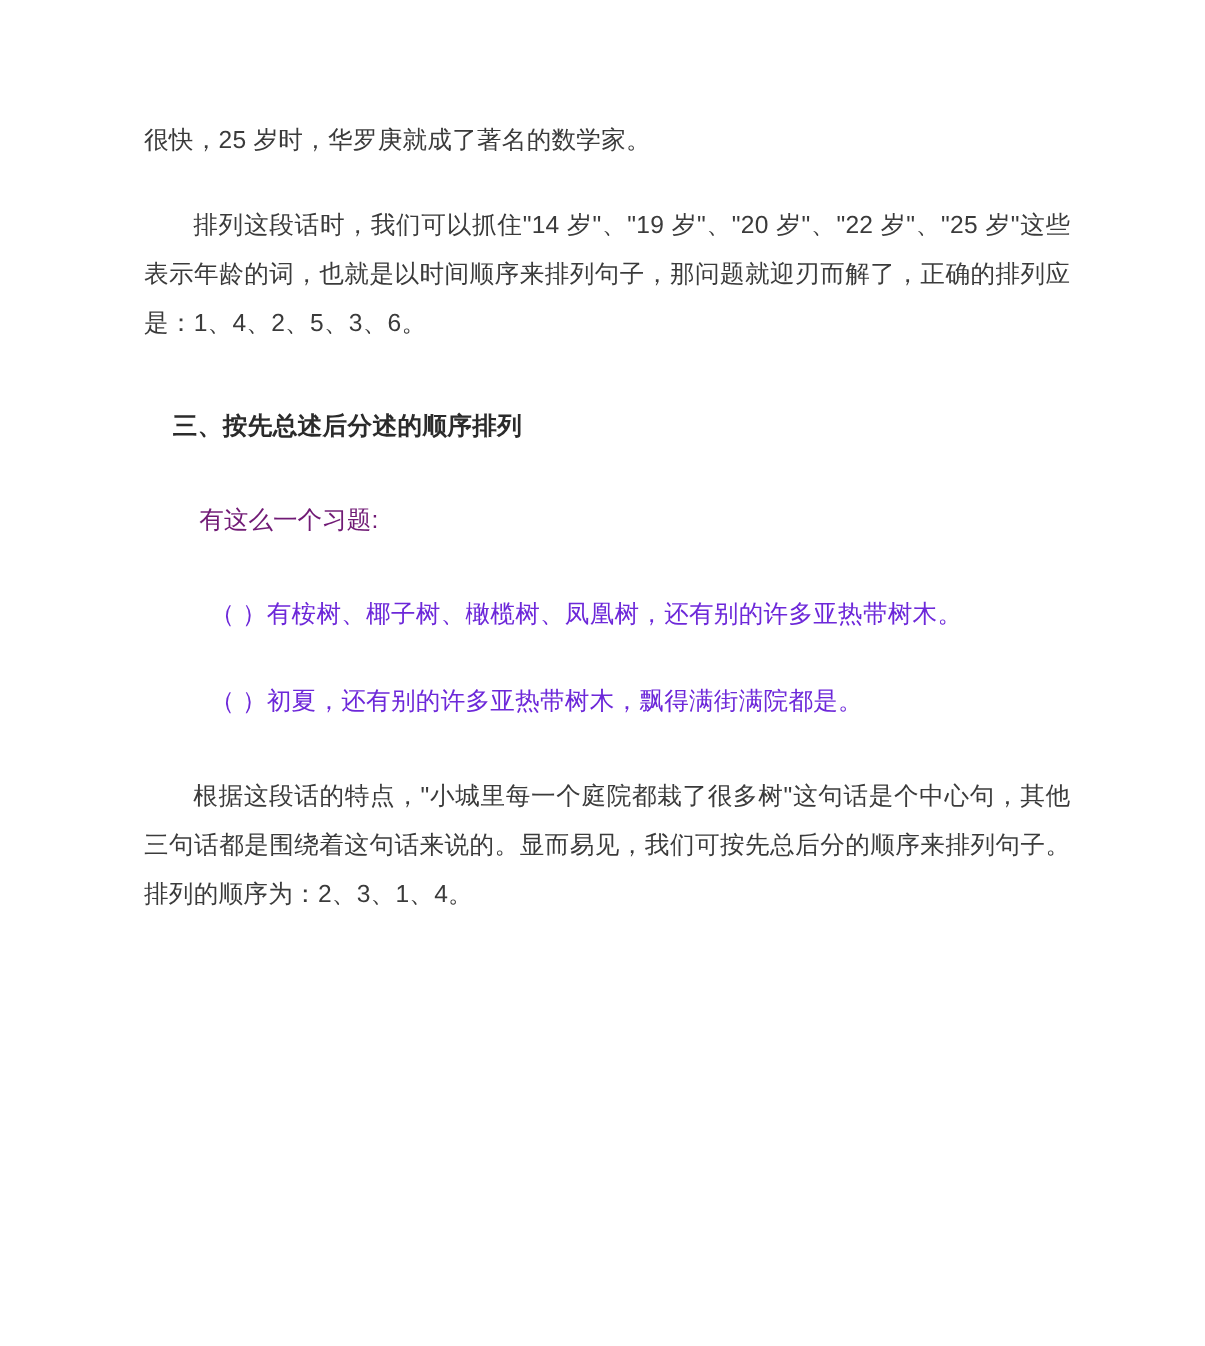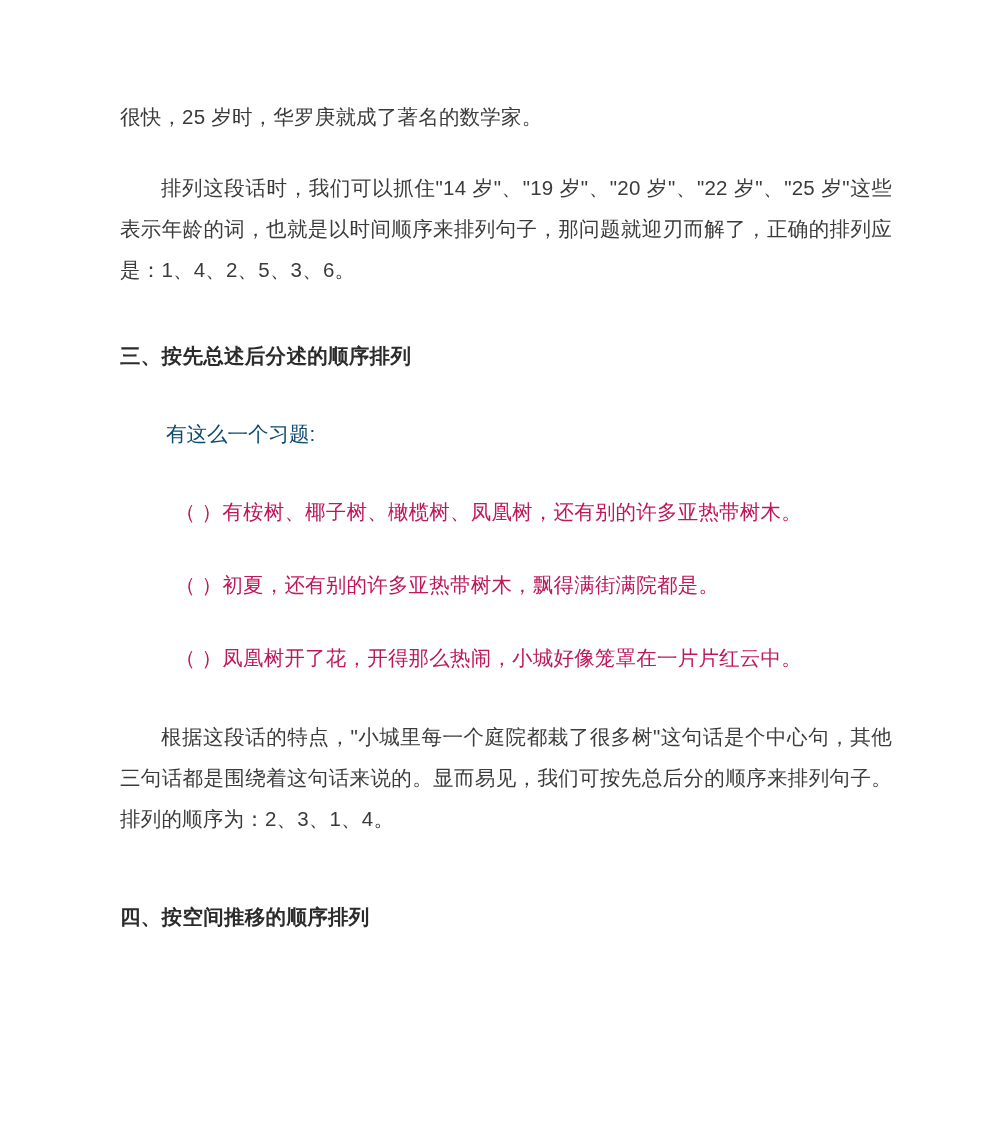--- a/index.html
+++ b/index.html
@@ -47,42 +47,43 @@
     font-size: 20.5px;
     line-height: 41px;
     font-weight: bold;
     color: #2b2b2b;
     letter-spacing: 0.3px;
     margin: 0;
   }
   .h-sec3 {
     margin-top: 45px;
     margin-bottom: 0;
+    margin-left: 24px;
   }
   .h-sec4 {
     margin-top: 57px;
   }
   .intro-line {
     font-size: 20.5px;
     line-height: 41px;
-    color: #0c4a6e;
+    color: #701a75;
     margin: 0;
     margin-top: 37px;
     padding-left: 46px;
   }
   .ex-list {
     list-style: none;
     margin: 0;
     padding: 0;
     margin-top: 37px;
   }
   .ex-item {
     font-size: 20.5px;
     line-height: 41px;
-    color: #be185d;
+    color: #6d28d9;
     padding-left: 55px;
     margin-bottom: 32px;
     letter-spacing: 0.2px;
   }
   .ex-item:last-child {
     margin-bottom: 0;
   }
   .explain {
     margin-top: 38px;
   }
@@ -97,21 +98,19 @@
 
     <p class="para para-indent">排列这段话时，我们可以抓住"14 岁"、"19 岁"、"20 岁"、"22 岁"、"25 岁"这些表示年龄的词，也就是以时间顺序来排列句子，那问题就迎刃而解了，正确的排列应是：1、4、2、5、3、6。</p>
 
     <h2 class="heading h-sec3">三、按先总述后分述的顺序排列</h2>
 
     <p class="intro-line">有这么一个习题:</p>
 
     <ul class="ex-list">
       <li class="ex-item">（  ）有桉树、椰子树、橄榄树、凤凰树，还有别的许多亚热带树木。</li>
       <li class="ex-item">（  ）初夏，还有别的许多亚热带树木，飘得满街满院都是。</li>
-      <li class="ex-item">（  ）凤凰树开了花，开得那么热闹，小城好像笼罩在一片片红云中。</li>
     </ul>
 
     <p class="para para-indent explain">根据这段话的特点，"小城里每一个庭院都栽了很多树"这句话是个中心句，其他三句话都是围绕着这句话来说的。显而易见，我们可按先总后分的顺序来排列句子。排列的顺序为：2、3、1、4。</p>
 
-    <h2 class="heading h-sec4">四、按空间推移的顺序排列</h2>
 
   </div>
 </div>
 
 </body></html>

